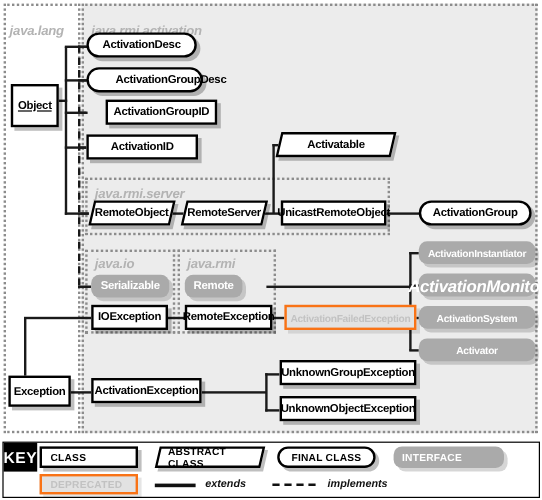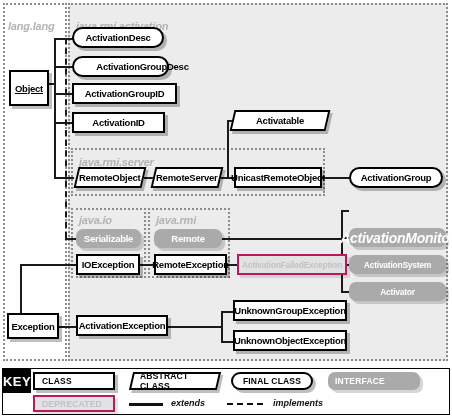--- a/index.html
+++ b/index.html
@@ -36,42 +36,42 @@
 
   
   .fin{background:#fff;border:2px solid #000;border-radius:11px;
        box-shadow:3px 3px 0 rgba(0,0,0,0.25);}
 
   
   .iface{background:#aaaaaa;border:none;border-radius:7px;color:#ffffff;
          box-shadow:3px 3px 0 rgba(0,0,0,0.16);}
 
   
-  .dep{background:#e2e2e2;border:2px solid #be185d;color:#c2c2c2;
+  .dep{background:#e2e2e2;border:2px solid #f97316;color:#c2c2c2;
        box-shadow:3px 3px 0 rgba(0,0,0,0.10);text-align:right;}
 
   
   #legend{position:absolute;left:2px;top:368px;width:448px;height:47px;
           border:1px solid #000;box-sizing:border-box;background:#fff;}
   #keytab{position:absolute;left:0;top:0;width:28px;height:24px;background:#000;
           color:#fff;font-weight:bold;font-size:13px;display:flex;
           align-items:center;justify-content:center;letter-spacing:0.5px;}
   .lg{position:absolute;font-weight:bold;font-size:8.5px;letter-spacing:0.2px;
       display:flex;align-items:center;padding-left:7px;box-sizing:border-box;}
   .lgtxt{position:absolute;font-style:italic;font-weight:bold;font-size:9px;color:#111;}
   .lgline{position:absolute;height:3px;background:#111;}
   .lgdash{position:absolute;height:0;border-top:2px dashed #111;}
 </style>
 </head>
 <body>
 
 <div id="stage">
 
   <div class="pkg" style="left:3px;top:3px;width:64px;height:358px;"></div>
-  <div class="pkg-label" style="left:8px;top:20px;">lang.lang</div>
+  <div class="pkg-label" style="left:8px;top:20px;">java.lang</div>
 
   <div class="pkg shade" style="left:68px;top:3px;width:380px;height:358px;"></div>
   <div class="pkg-label" style="left:76px;top:20px;">java.rmi.activation</div>
 
   <div class="pkg" style="left:71px;top:148px;width:254px;height:48px;"></div>
   <div class="pkg-label" style="left:79px;top:156px;">java.rmi.server</div>
 
   <div class="pkg" style="left:71px;top:208px;width:75px;height:70px;"></div>
   <div class="pkg-label" style="left:79px;top:214px;">java.io</div>
 
@@ -126,21 +126,21 @@
   <div class="node fin" style="left:72px;top:27px;width:92px;height:21px;">
     <span>ActivationDesc</span>
   </div>
 
   <div class="node cls" style="left:7px;top:313px;width:52px;height:26px;">
     <span>Exception</span>
   </div>
   <div class="node fin" style="left:72px;top:56px;width:97px;height:21px;padding-left:44px;">
     <span>ActivationGroupDesc</span>
   </div>
-  <div class="node cls" style="left:72px;top:83px;width:105px;height:21px;">
+  <div class="node cls" style="left:88px;top:83px;width:93px;height:21px;">
     <span>ActivationGroupID</span>
   </div>
   <div class="node cls" style="left:72px;top:112px;width:93px;height:21px;">
     <span>ActivationID</span>
   </div>
 
   <div class="node abs" style="left:232px;top:110px;width:96px;height:21px;">
     <span>Activatable</span>
   </div>
 
@@ -158,31 +158,34 @@
     <span>UnicastRemoteObject</span>
   </div>
 
   <div class="node iface" style="left:76px;top:229px;width:65px;height:19px;">
     <span>Serializable</span>
   </div>
   <div class="node cls" style="left:76px;top:254px;width:64px;height:21px;">
     <span>IOException</span>
   </div>
 
-  <div class="node iface" style="left:154px;top:229px;width:68px;height:19px;">
+  <div class="node iface" style="left:154px;top:229px;width:48px;height:19px;">
     <span>Remote</span>
   </div>
   <div class="node cls" style="left:154px;top:254px;width:73px;height:21px;">
     <span>RemoteException</span>
   </div>
 
   <div class="node dep" style="left:237px;top:254px;width:110px;height:21px;font-size:8.5px;">
     <span>ActivationFailedException</span>
   </div>
 
+  <div class="node iface" style="left:349px;top:201px;width:97px;height:19px;font-size:8.5px;">
+    <span>ActivationInstantiator</span>
+  </div>
   <div class="node iface" style="left:349px;top:228px;width:97px;height:19px;font-size:14px;font-style:italic;">
     <span>ActivationMonitor</span>
   </div>
   <div class="node iface" style="left:349px;top:255px;width:97px;height:19px;font-size:8.5px;">
     <span>ActivationSystem</span>
   </div>
   <div class="node iface" style="left:349px;top:282px;width:97px;height:19px;font-size:8.5px;">
     <span>Activator</span>
   </div>
 

